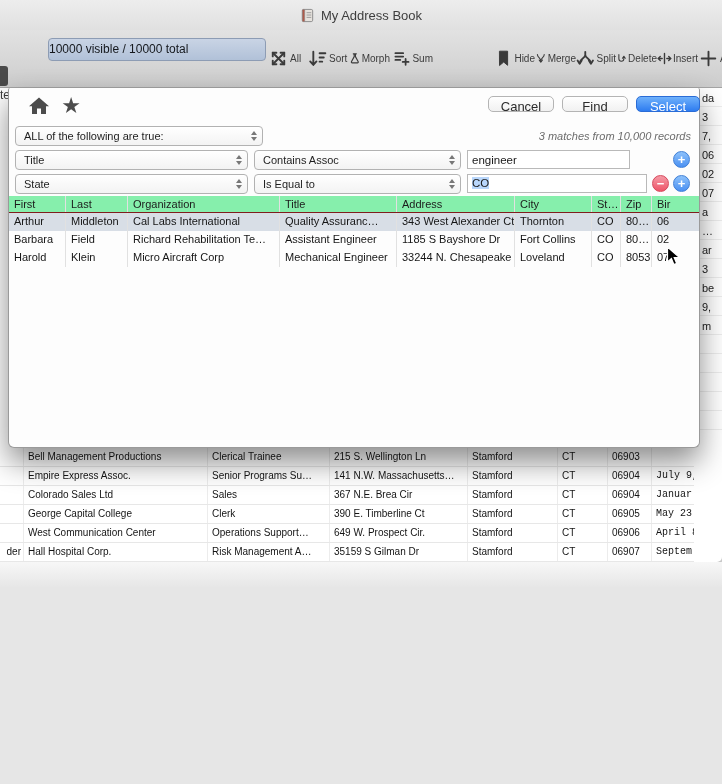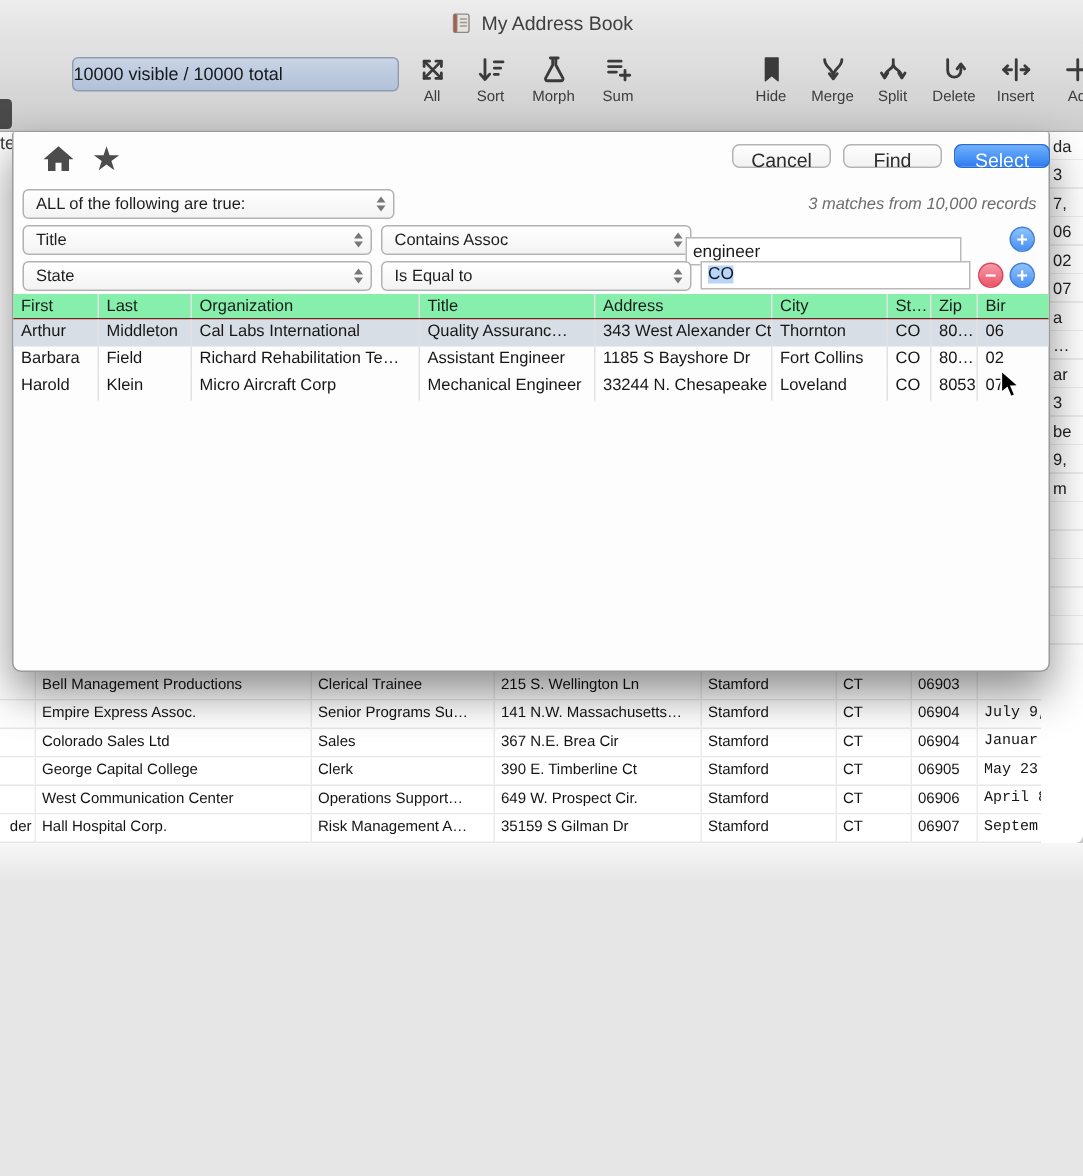--- a/index.html
+++ b/index.html
@@ -14,21 +14,21 @@
   .titlebar { position:absolute; left:0; top:0; width:722px; height:30px;
               background:linear-gradient(#ededed,#e0e0e0);
               display:flex; align-items:center; justify-content:center; gap:6px; }
   .titlebar .title { font-size:13px; color:#3e3e3e; }
 
   .toolbar { position:absolute; left:0; top:30px; width:722px; height:58px;
              background:linear-gradient(#e2e2e2,#cdcdcd); border-bottom:1px solid #a5a5a5; }
   .count-badge { position:absolute; left:48px; top:8px; width:218px; height:23px;
                  background:linear-gradient(#c9d4e5,#b1c1d8); border:1px solid #8d9cb4; border-radius:4px;
                  font-size:12px; color:#15181d; line-height:21px; }
-  .tb-btn { position:absolute; top:5px; width:42px; height:46px; display:flex; flex-direction:column;
+  .tb-btn { position:absolute; top:5px; width:42px; height:46px; display:flex; 
             align-items:center; }
   .tb-label { font-size:10px; color:#3c3c3c; margin-top:1px; white-space:nowrap; }
   .ti { width:23px; height:23px; }
   .ti path { stroke:#3a3a3a; stroke-width:1.8; fill:none; stroke-linecap:round; stroke-linejoin:round; }
   .ti path.fill { fill:#3a3a3a; stroke-width:1; }
   .tb-frag-icon { position:absolute; left:-6px; top:36px; width:14px; height:20px; background:#4a4a4a; border-radius:3px; }
   .tb-frag-label { position:absolute; left:0; top:58px; font-size:12px; color:#3c3c3c; }
 
   
   .btable { position:absolute; left:0; top:448px; width:694px; font-size:10px; color:#141414; }
@@ -300,21 +300,21 @@
             <i class="dn"></i>
           </span>
       </div>
       <div class="popup" style="left:245px;top:62px;width:207px">
         <span>Contains Assoc</span>
         <span class="pchev">
             <i class="up"></i>
             <i class="dn"></i>
           </span>
       </div>
-      <input class="field" style="left: 448px; top: 62px; width: 184px; margin-top: 8px;" value="engineer">
+      <input class="field" style="left: 458px; top: 62px; width: 163px;" value="engineer">
       <div class="circle-btn add" style="left:664px;top:63px">+</div>
 
       <div class="popup" style="left:6px;top:86px;width:233px">
         <span>State</span>
         <span class="pchev">
             <i class="up"></i>
             <i class="dn"></i>
           </span>
       </div>
       <div class="popup" style="left:245px;top:86px;width:207px">

